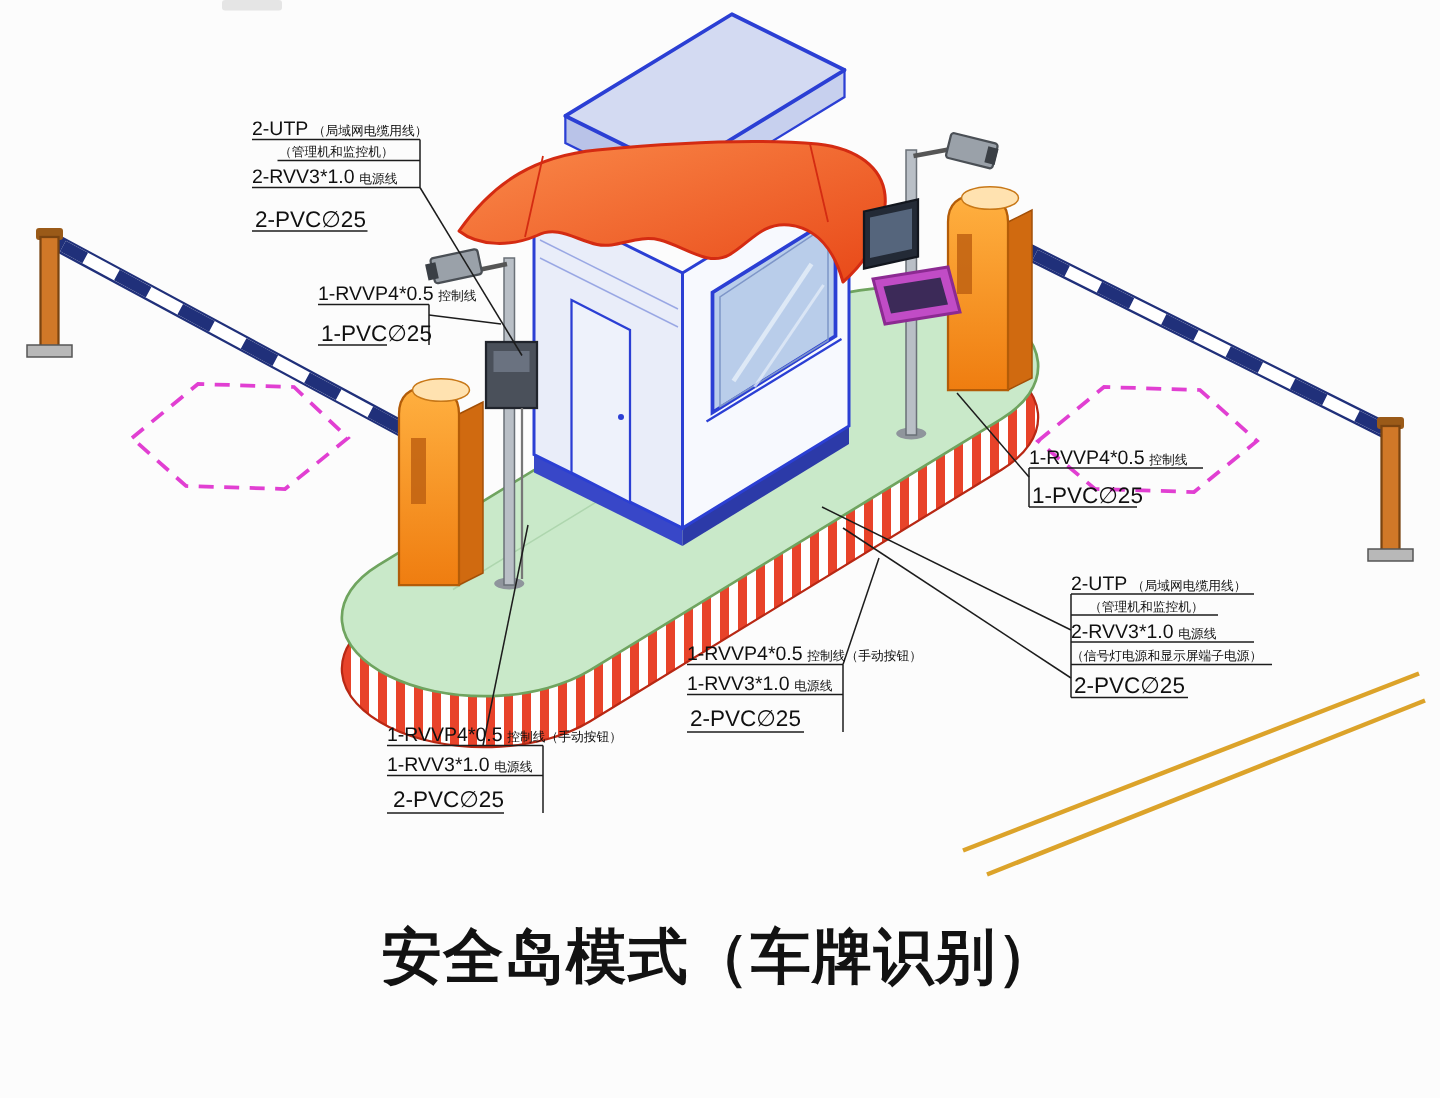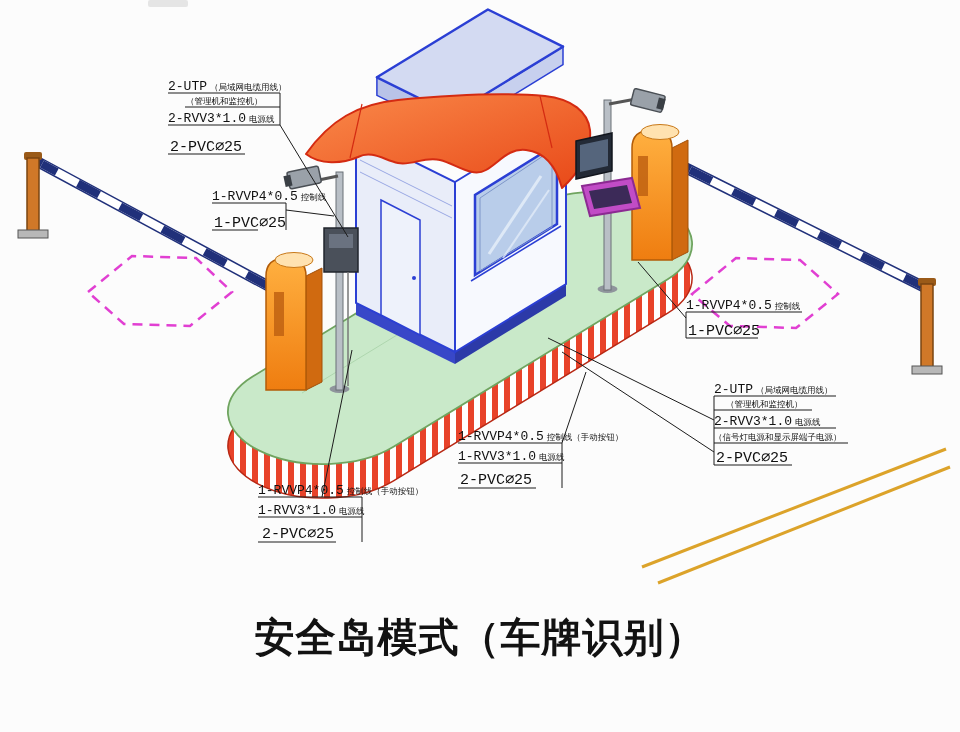--- a/index.html
+++ b/index.html
@@ -1,17 +1,17 @@
 <!DOCTYPE html>
 <html><head>
 <meta charset="utf-8">
 <style>
   html,body{margin:0;padding:0;background:#ffffff;}
   .canvas{position:relative;width:960px;height:732px;background:#fcfcfc;overflow:hidden;
-          font-family:Liberation Mono, monospace;}
+          font-family:Liberation Sans, sans-serif;}
   svg{position:absolute;left:0;top:0;}
   .ann{stroke:#1c1c1c;stroke-width:1;}
   .lbl{font-size:13px;fill:#101010;}
   .note{font-size:8.5px;fill:#101010;}
   .pvc{font-size:15px;fill:#101010;}
   .ttl{font-size:40px;font-weight:700;fill:#121212;letter-spacing:1px;}
 </style>
 </head>
 <body>
 

